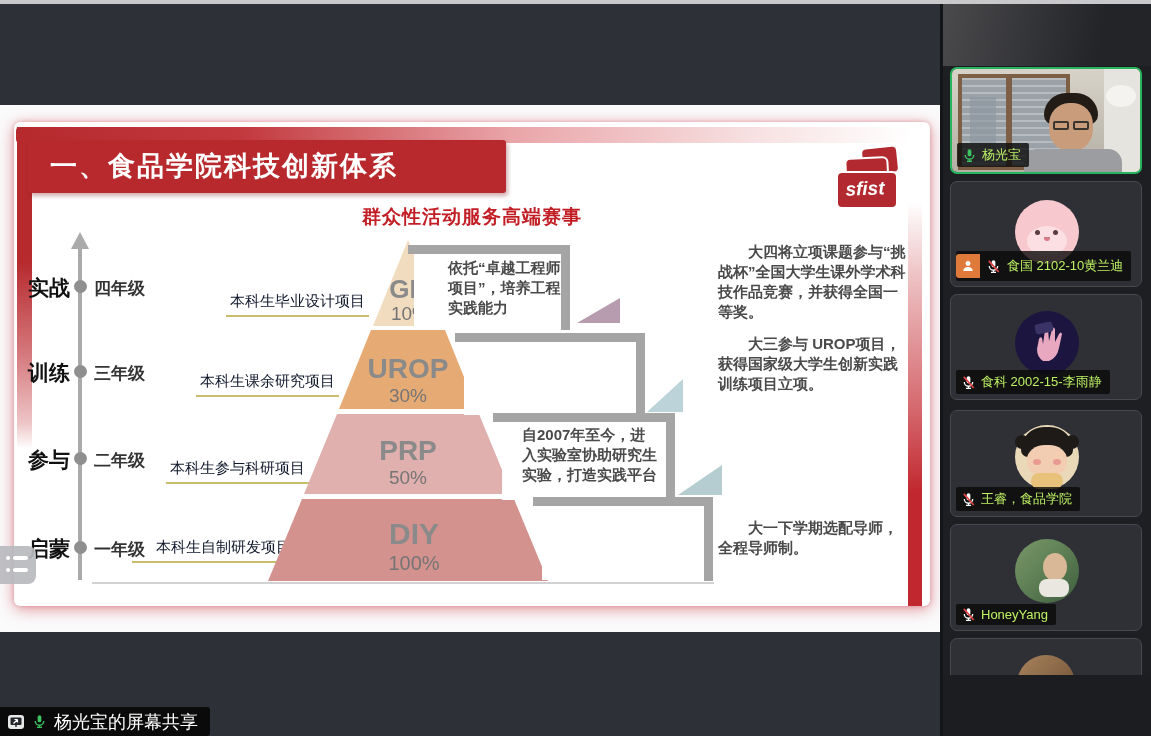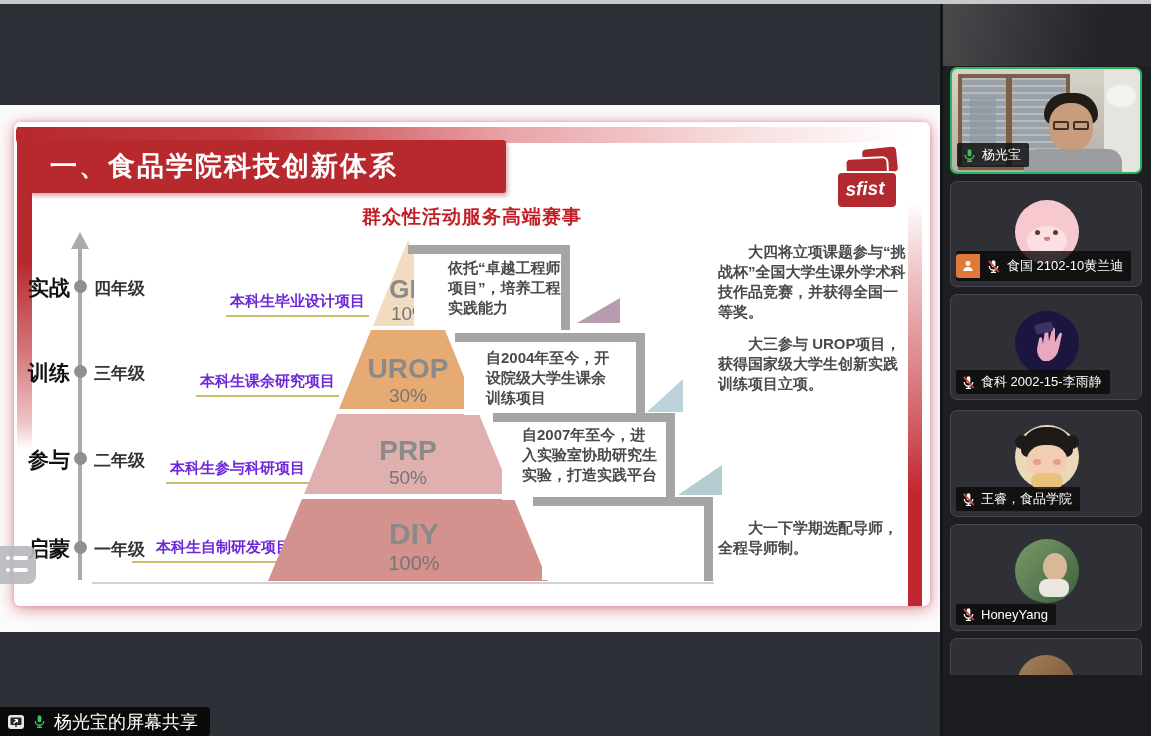--- a/index.html
+++ b/index.html
@@ -28,34 +28,34 @@
   
   .lgsq{background:#b22a2f;border:2px solid #fff;border-radius:6px;}
   .lgtext{font-style:italic;font-weight:bold;color:#fff;font-size:19px;text-align:center;transform:rotate(-2deg);}
   
   .axisline{left:64px;top:126px;width:4px;height:332px;background:#aaa;}
   .axisarrow{left:57px;top:110px;width:0;height:0;border-left:9px solid transparent;
              border-right:9px solid transparent;border-bottom:17px solid #aaa;}
   .dot{width:13px;height:13px;border-radius:50%;background:#8f8f8f;left:60px;}
   .stage{left:14px;width:46px;font-size:21px;font-weight:bold;color:#111;}
   .grade{left:80px;font-size:17px;font-weight:bold;color:#333;}
-  .proj{font-size:15px;font-weight:bold;color:#6d28d9;border-bottom:2px solid #cbbd6e;padding:0 4px 4px 4px;}
+  .proj{font-size:15px;font-weight:normal;color:#0f172a;border-bottom:2px solid #cbbd6e;padding:0 4px 4px 4px;}
   .baseline{left:78px;top:460px;width:622px;height:2px;background:#d2d2d2;}
   
   .gbar{background:#a5a5a5;}
   .ctext{font-size:15px;font-weight:bold;color:#4a4a4a;line-height:20px;}
   .tri{clip-path:polygon(0 100%,100% 100%,100% 0);}
   .rnote{left:704px;width:192px;font-size:15px;font-weight:bold;color:#4a4a4a;line-height:20px;text-indent:2em;}
   
   .sidebar{left:940px;top:4px;width:211px;height:732px;background:#1e1f23;border-left:3px solid #141519;box-sizing:border-box;}
   .sbgrad{left:0;top:0;width:208px;height:62px;background:linear-gradient(100deg,#4a4a4d 0%,#232427 75%);}
   .tile{left:7px;width:192px;background:#2e3035;border:1px solid #47494e;border-radius:7px;overflow:hidden;box-sizing:border-box;}
   .tile.active{border:2px solid #27b45f;}
   .namelabel{position:absolute;left:5px;bottom:5px;display:flex;align-items:center;gap:5px;
-             background:rgba(10,10,10,.8);color:#ffffff;font-size:13px;padding:3px 8px 3px 5px;border-radius:2px;
+             background:rgba(10,10,10,.8);color:#bef264;font-size:13px;padding:3px 8px 3px 5px;border-radius:2px;
              white-space:nowrap;}
   .namelabel.withbadge{padding-left:0;gap:6px;}
   .badge{width:24px;height:24px;background:#e07a3a;border-radius:3px 0 0 3px;display:flex;align-items:center;justify-content:center;}
   .avatar{border-radius:50%;position:absolute;}
   .sbbottom{left:0;top:671px;width:208px;height:61px;background:#1c1d20;}
   
   .sharepill{left:0;top:707px;height:29px;background:rgba(8,8,8,.92);border-radius:0 3px 3px 0;
              display:flex;align-items:center;gap:7px;padding:0 12px 0 7px;color:#fff;font-size:18px;}
   
   .annot{left:-8px;top:546px;width:44px;height:38px;background:rgba(184,186,190,.92);border-radius:8px;}
@@ -132,21 +132,20 @@
 
     <div class="abs" style="left:400px;top:132px;width:147px;height:74px;background:#fff;"></div>
     <div class="abs gbar" style="left:394px;top:123px;width:162px;height:9px;"></div>
     <div class="abs gbar" style="left:547px;top:123px;width:9px;height:85px;"></div>
     <div class="abs ctext" style="left:434px;top:136px;width:114px;">依托“卓越工程师项目”，培养工程实践能力</div>
     <div class="abs tri" style="left:563px;top:176px;width:43px;height:25px;background:#b79cb0;"></div>
 
     <div class="abs" style="left:450px;top:220px;width:172px;height:73px;background:#fff;"></div>
     <div class="abs gbar" style="left:441px;top:211px;width:190px;height:9px;"></div>
     <div class="abs gbar" style="left:622px;top:211px;width:9px;height:84px;"></div>
-    <div class="abs ctext" style="left:472px;top:226px;width:134px;">自2004年至今，开设院级大学生课余训练项目</div>
     <div class="abs tri" style="left:633px;top:257px;width:36px;height:33px;background:#bdd3da;"></div>
 
     <div class="abs" style="left:488px;top:300px;width:164px;height:78px;background:#fff;"></div>
     <div class="abs gbar" style="left:479px;top:291px;width:182px;height:9px;"></div>
     <div class="abs gbar" style="left:652px;top:291px;width:9px;height:87px;"></div>
     <div class="abs ctext" style="left:508px;top:303px;width:136px;">自2007年至今，进入实验室协助研究生实验，打造实践平台</div>
     <div class="abs tri" style="left:664px;top:343px;width:44px;height:30px;background:#b5cdd0;"></div>
 
     <div class="abs" style="left:528px;top:384px;width:162px;height:74px;background:#fff;"></div>
     <div class="abs gbar" style="left:519px;top:375px;width:180px;height:9px;"></div>

